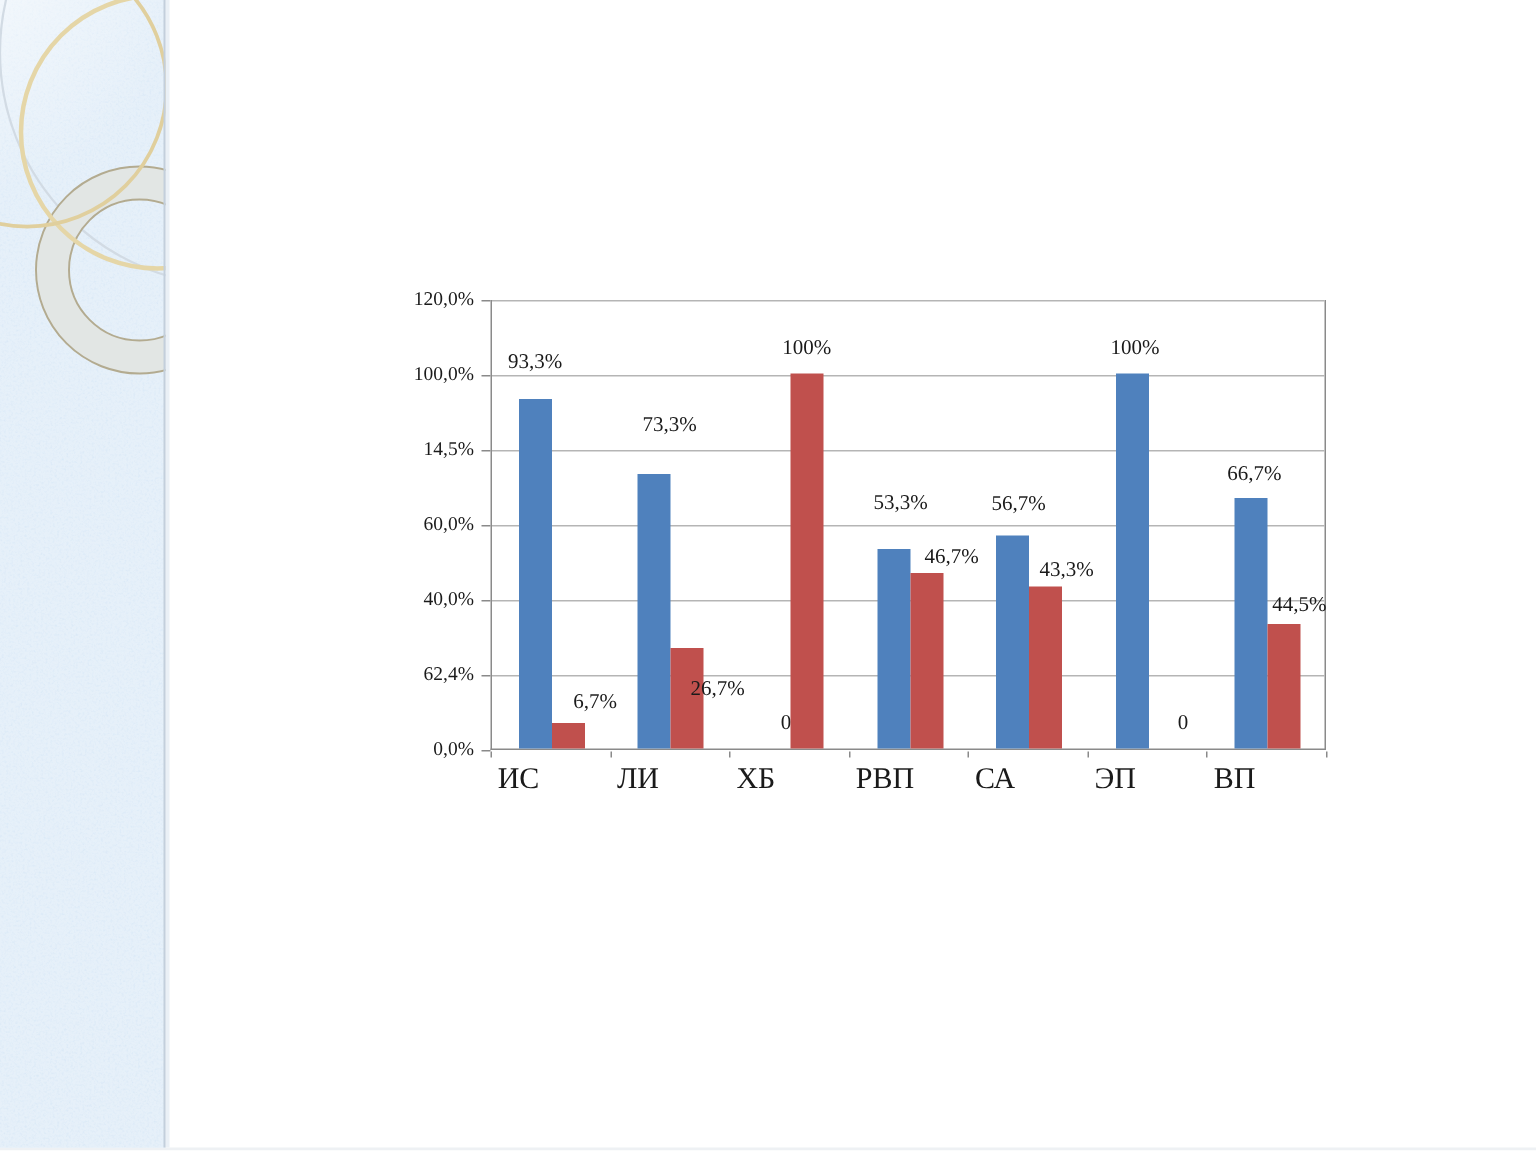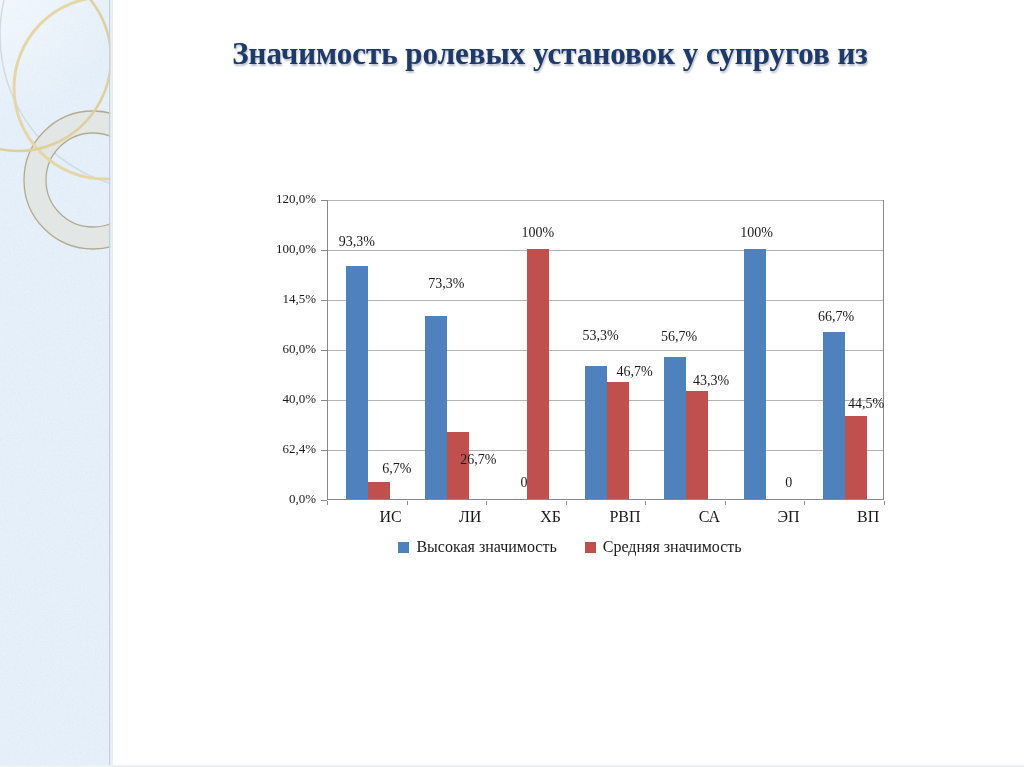--- a/index.html
+++ b/index.html
@@ -30,21 +30,21 @@
     border-left:1px solid #8a8a8a; border-right:1px solid #8a8a8a;
     border-bottom:1px solid #8a8a8a;
   }
   .gridline { position:absolute; left:0; width:100%; height:1px; background:#b5b5b5; }
   .bar { position:absolute; bottom:0; width:22px; }
   .data-label { position:absolute; width:92px; text-align:center; font-size:14px; white-space:nowrap; }
 
   .y-label { position:absolute; left:0; width:86px; text-align:right; font-size:13px; white-space:nowrap; }
   .y-tick { position:absolute; width:6px; height:1px; background:#8a8a8a; }
   .x-tick { position:absolute; width:1px; height:4px; background:#8a8a8a; }
-  .x-label { position:absolute; width:70px; text-align:right; font-size:16px; }
+  .x-label { position:absolute; width:70px; text-align:left; font-size:20px; }
 
   .legend {
     position:absolute; left:0; top:348px; width:680px;
     display:flex; justify-content:center; align-items:center; gap:28px;
   }
   .legend-item { display:flex; align-items:center; gap:7px; font-size:16px; }
   .legend-swatch { width:11px; height:11px; display:inline-block; }
 </style>
 </head>
 <body>
@@ -86,21 +86,20 @@
         <circle cx="105" cy="88" r="91" fill="none" stroke="#e5d6a7" stroke-width="3"></circle>
         <circle cx="18" cy="58" r="93" fill="none" stroke="#e0cf9d" stroke-width="2.5"></circle>
       </g>
 
       <rect x="109" y="0" width="1.5" height="767" fill="#c3cfdc"></rect>
       <rect x="110.5" y="0" width="2.5" height="767" fill="#eaf0f6"></rect>
     </svg>
   </div>
 
   <div class="title">
-    <div>Значимость ролевых установок у супругов из</div>
   </div>
 
   <div class="chart-area">
     <div class="plot">
         <div class="gridline" style="top: 250px;"></div>
         <div class="gridline" style="top: 200px;"></div>
         <div class="gridline" style="top: 150px;"></div>
         <div class="gridline" style="top: 100px;"></div>
         <div class="gridline" style="top: 50px;"></div>
         <div class="gridline" style="top: 0px;"></div>
@@ -124,30 +123,20 @@
         <div class="bar" style="left: 198.929px; height: 250px; background: rgb(192, 80, 77);"></div>
         <div class="data-label" style="left: 163.929px; top: 25px;">100%</div>
         <div class="bar" style="left: 278.5px; height: 116.75px; background: rgb(192, 80, 77);"></div>
         <div class="data-label" style="left: 260.5px; top: 164.25px;">46,7%</div>
         <div class="bar" style="left: 358.071px; height: 108.25px; background: rgb(192, 80, 77);"></div>
         <div class="data-label" style="left: 337.071px; top: 172.75px;">43,3%</div>
         <div class="data-label" style="left: 414.643px; top: 275px;">0</div>
         <div class="bar" style="left: 517.214px; height: 83.25px; background: rgb(192, 80, 77);"></div>
         <div class="data-label" style="left: 492.214px; top: 195.75px;">44,5%</div>
       </div>
-    <div class="legend">
-      <div class="legend-item">
-        <span class="legend-swatch" style="background: rgb(79, 129, 189);"></span>
-        <span>Высокая значимость</span>
-      </div>
-      <div class="legend-item">
-        <span class="legend-swatch" style="background: rgb(192, 80, 77);"></span>
-        <span>Средняя значимость</span>
-      </div>
-    </div>
   <div class="y-label" style="top: 301px;">0,0%</div>
       <div class="y-tick" style="left: 91px; top: 310px;"></div>
       <div class="y-label" style="top: 251px;">62,4%</div>
       <div class="y-tick" style="left: 91px; top: 260px;"></div>
       <div class="y-label" style="top: 201px;">40,0%</div>
       <div class="y-tick" style="left: 91px; top: 210px;"></div>
       <div class="y-label" style="top: 151px;">60,0%</div>
       <div class="y-tick" style="left: 91px; top: 160px;"></div>
       <div class="y-label" style="top: 101px;">14,5%</div>
       <div class="y-tick" style="left: 91px; top: 110px;"></div>

